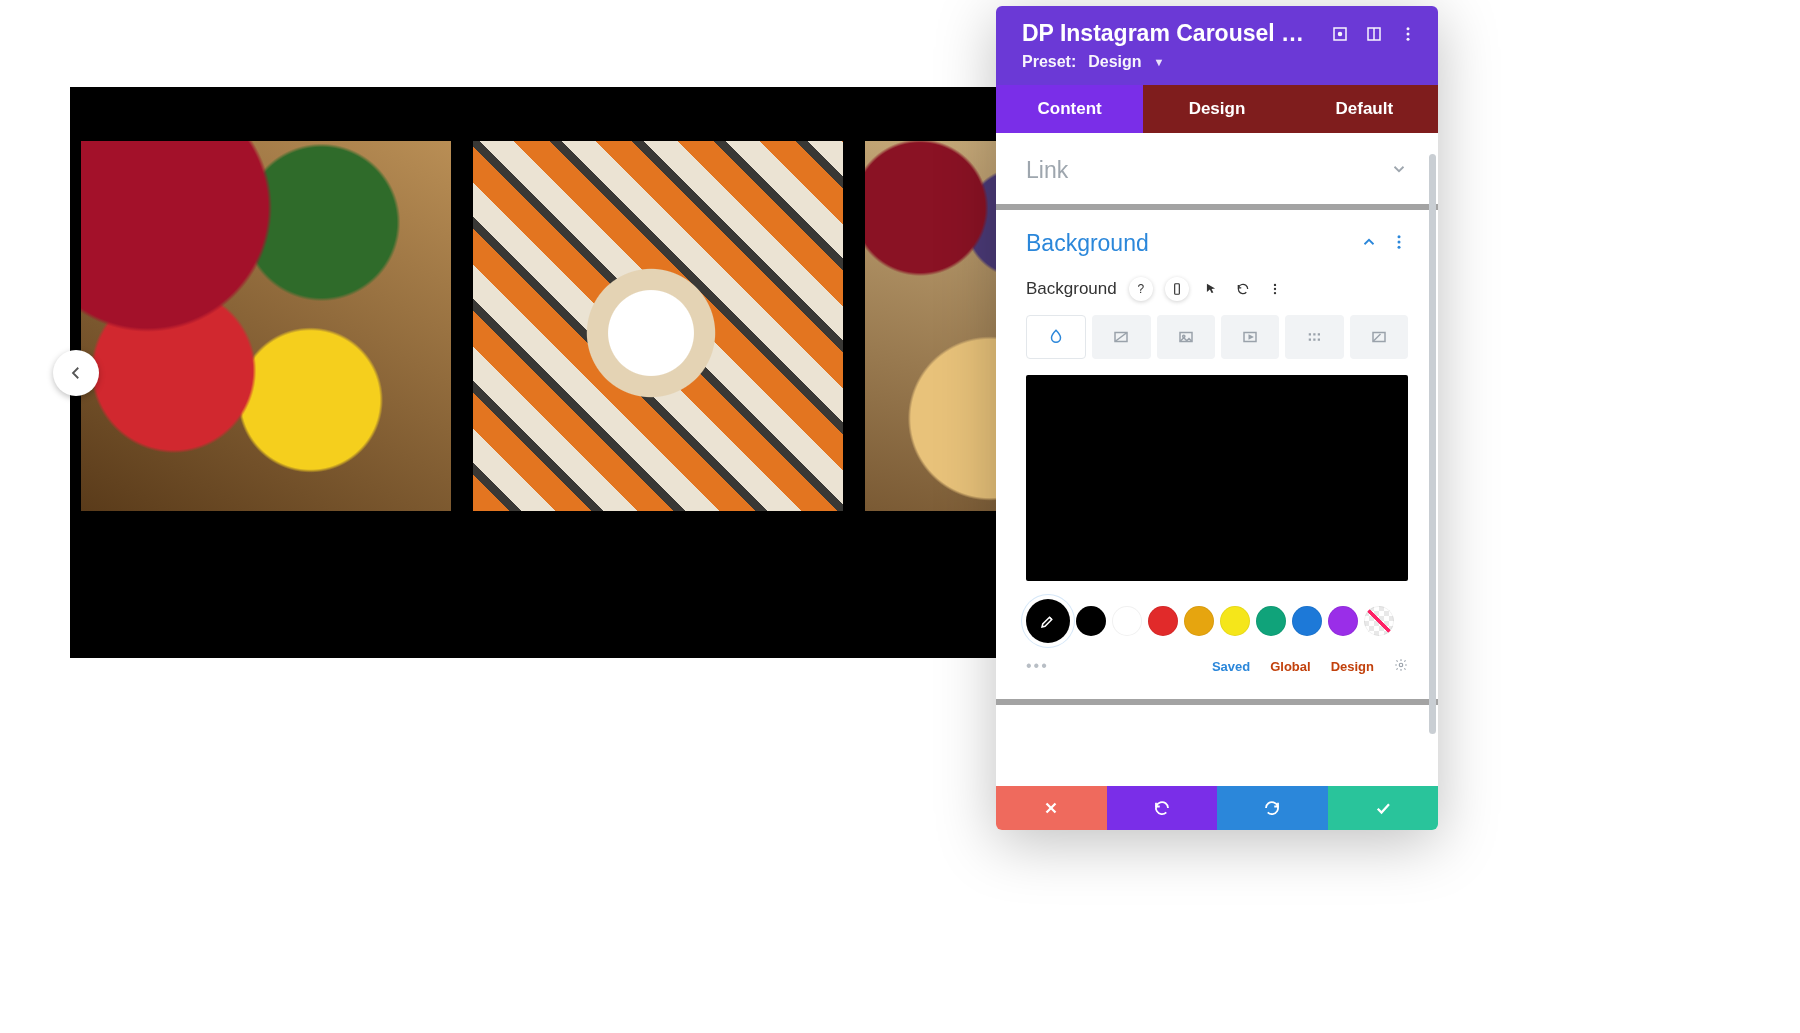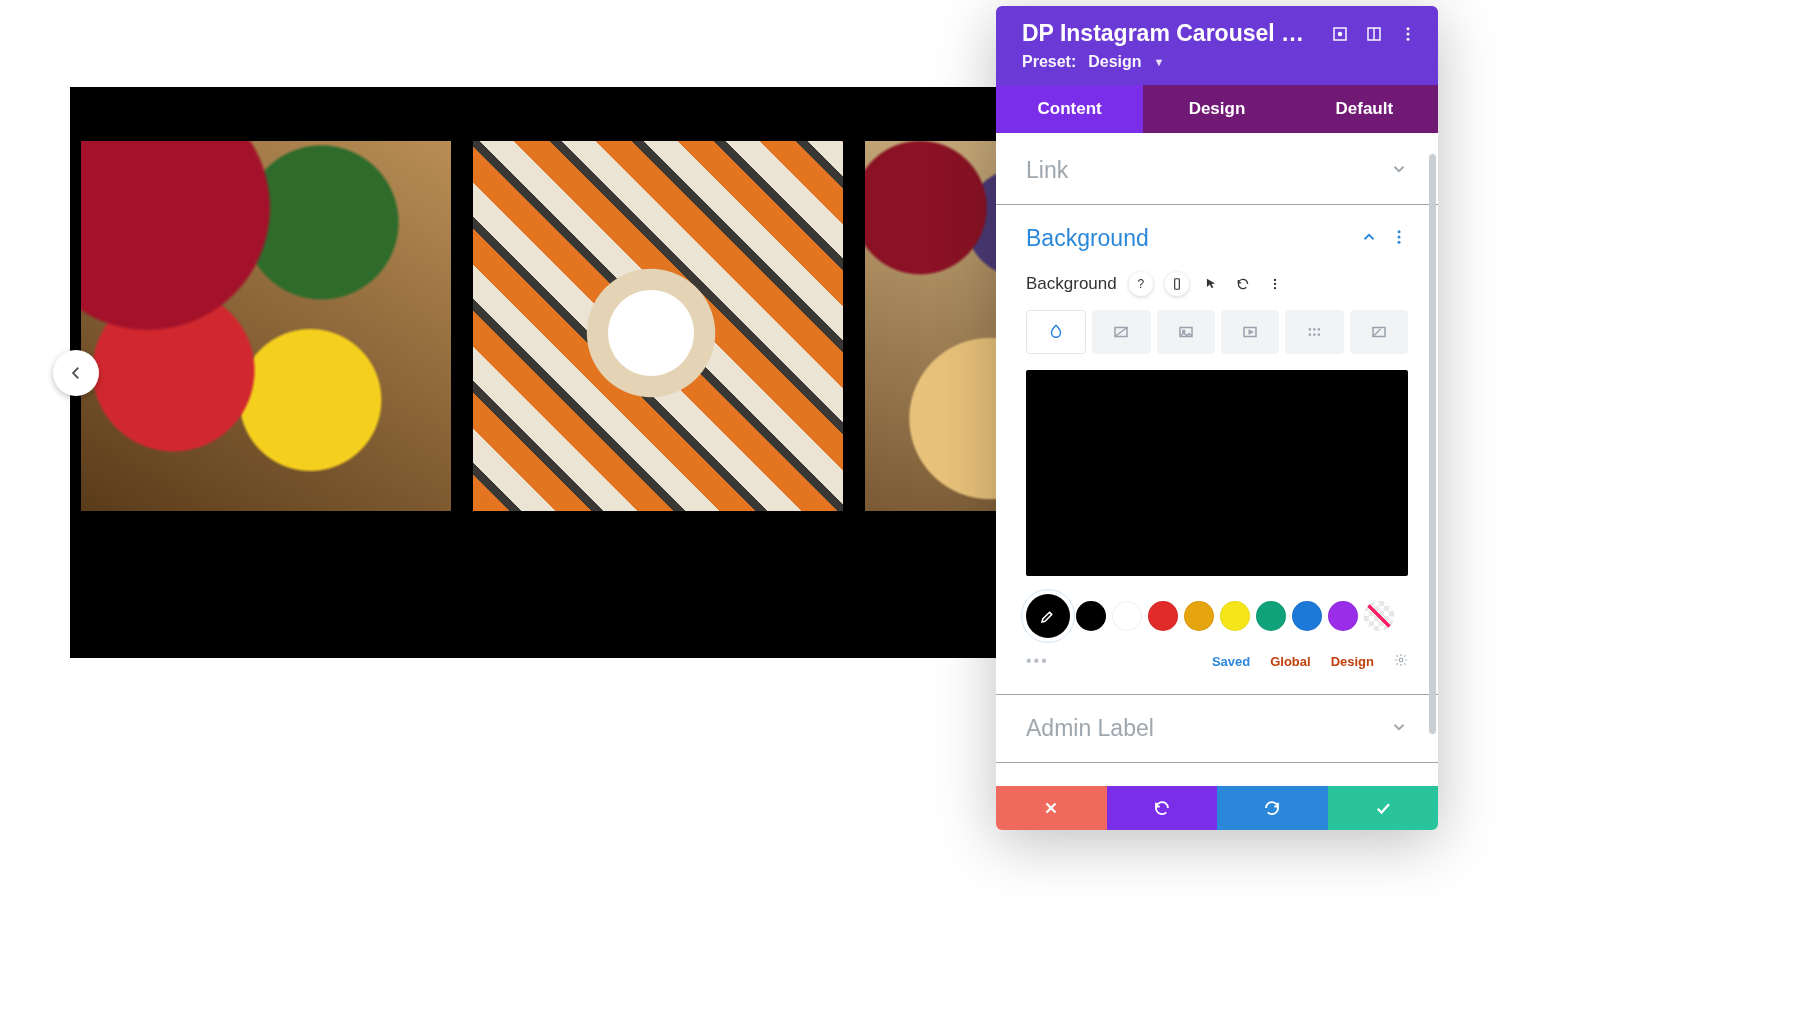--- a/index.html
+++ b/index.html
@@ -46,27 +46,27 @@
 
   
   .panel-header { background: #6b39d6; color: #fff; padding: 14px 20px 14px 26px; }
   .panel-title-row { display:flex; align-items:center; gap:14px; }
   .panel-title { font-size: 23px; font-weight: 700; flex:1; white-space:nowrap; overflow:hidden; text-overflow:ellipsis; }
   .hdr-ic { width: 20px; height:20px; display:flex; align-items:center; justify-content:center; cursor:pointer; opacity:.95; }
   .panel-preset { font-size: 16px; font-weight:600; margin-top:6px; opacity:.95; display:flex; align-items:center; gap:12px; cursor:pointer;}
   .panel-preset .caret { font-size:11px; opacity:.9;}
 
   
-  .tabs { display:flex; background:#701a75; color:#fff; }
+  .tabs { display:flex; background:#7f1d1d; color:#fff; }
   .tab { flex:1; text-align:center; padding:14px 0; font-size:17px; font-weight:700; cursor:pointer; }
   .tab.active { background:#7a2ee8; }
 
   
   .panel-body { position:absolute; top:131px; bottom:44px; left:0; right:0; overflow:hidden; }
-  .section { border-bottom:1px solid #a3a3a3; }
+  .section { border-bottom:6px solid #a3a3a3; }
   .sec-head { display:flex; align-items:center; justify-content:space-between; padding:20px 30px; cursor:pointer;}
   .sec-head.linklike .ttl { color:#9ea6ae; font-size:23px; font-weight:500;}
   .sec-head.openlike .ttl { color:#2b87da; font-size:23px; font-weight:500;}
   .sec-head .chev { color:#9ea6ae; }
   .sec-head.openlike .chev { color:#2b87da; }
   .sec-head .dots-v { color:#2b87da; margin-left:12px; }
 
   .sec-body { padding: 0 30px 24px 30px; }
   .opt-label-row { display:flex; align-items:center; gap:12px; margin-bottom:14px;}
   .opt-label { font-size:17px; color:#333; font-weight:500;}
@@ -297,30 +297,20 @@
               <svg class="ic-sm" viewBox="0 0 24 24" fill="none" stroke="currentColor" stroke-width="2">
                   <circle cx="12" cy="12" r="3"></circle>
                   <path d="M12 2v3M12 19v3M4.2 4.2l2.1 2.1M17.7 17.7l2.1 2.1M2 12h3M19 12h3M4.2 19.8l2.1-2.1M17.7 6.3l2.1-2.1"></path>
                 </svg>
             </span>
           </div>
         </div>
       </div>
     </div>
 
-    <div class="section">
-      <div class="sec-head linklike">
-        <span class="ttl">Admin Label</span>
-        <span class="chev">
-          <svg class="ic" viewBox="0 0 24 24" fill="none" stroke="currentColor" stroke-width="2.4">
-              <polyline points="6 9 12 15 18 9"></polyline>
-            </svg>
-        </span>
-      </div>
-    </div>
 
   </div>
 
   <div class="scrollbar"></div>
 
   <div class="actions">
     <div class="act cancel">
       <svg class="ic" viewBox="0 0 24 24" fill="none" stroke="currentColor" stroke-width="3">
           <line x1="6" y1="6" x2="18" y2="18"></line>
           <line x1="18" y1="6" x2="6" y2="18"></line>

